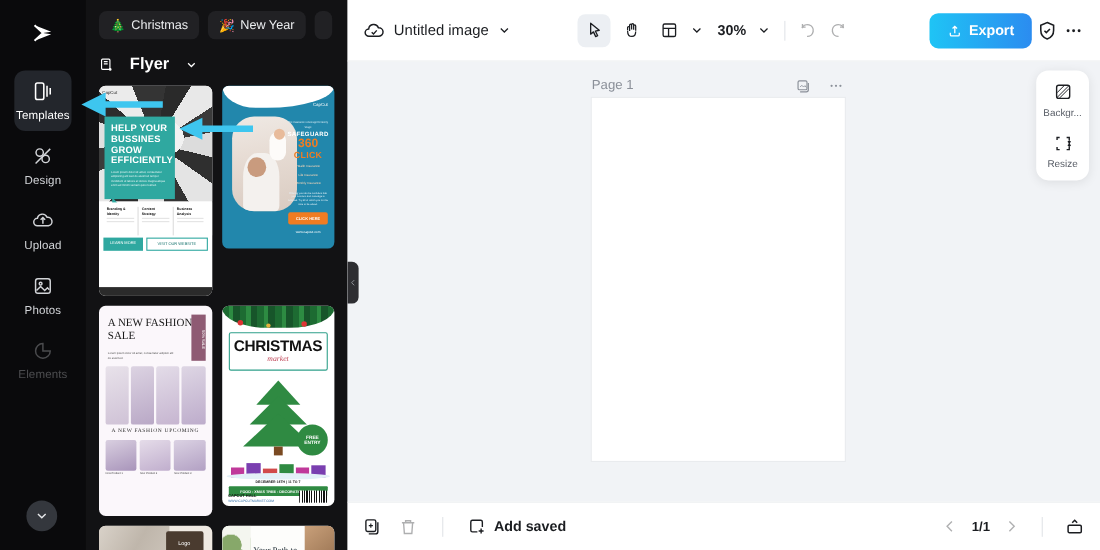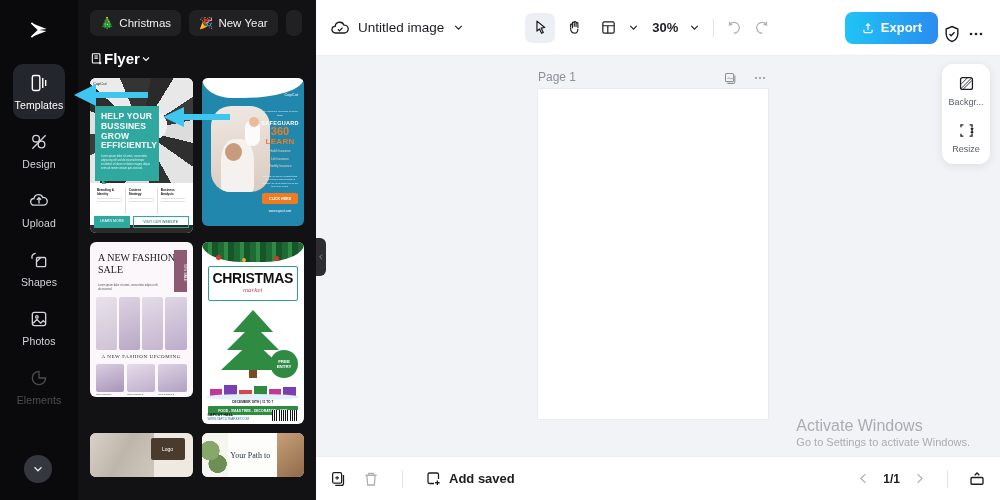--- a/index.html
+++ b/index.html
@@ -52,29 +52,29 @@
     width: 34px; height: 34px; background: #212124; border-radius: 9px;
     display: flex; align-items: center; justify-content: center; cursor: pointer;
   }
   .chips { display: flex; gap: 8px; padding: 10px 0 0 12px; overflow: hidden; }
   .chip {
     height: 26px; background: #212124; border-radius: 7px;
     display: flex; align-items: center; gap: 5px; padding: 0 10px;
     font-size: 11.5px; color: #eceef0; white-space: nowrap; cursor: pointer;
   }
   .chip.partial { width: 16px; padding: 0; overflow: hidden; }
-  .cat-row { display: flex; align-items: center; gap: 0; padding: 14px 0 8px 12px; cursor: pointer; }
+  .cat-row { display: flex; align-items: center; gap: 14px; padding: 14px 0 8px 12px; cursor: pointer; }
   .cat-row .cat-label { font-size: 15px; font-weight: bold; color: #ffffff; }
 
   .tpl-grid {
     display: grid; grid-template-columns: 1fr 1fr; gap: 9px;
     padding: 3px 12px 0 12px;
   }
   .tpl { border-radius: 6px; overflow: hidden; position: relative; cursor: pointer; background:#fff; }
-  .tpl.t1, .tpl.t3 { height: 155px; }
+  .tpl.t1, .tpl.t3 { height: 191px; }
   .tpl.t2 { height: 148px; }
   .tpl.t4 { height: 182px; }
   .tpl.t5, .tpl.t6 { height: 44px; }
 
   
   .t1 { background: #ffffff; }
   .t1 .hdr { position:absolute; top:3px; left:3px; font-size:4px; color:#222; display:flex; align-items:center; gap:2px; z-index:3;}
   .t1 .photo {
     position:absolute; inset:0;
     background:
@@ -198,21 +198,21 @@
     height: 56px; background: #fff; display: flex; align-items: center;
     padding: 0 14px; gap: 0; border-bottom: 1px solid #eceef0; position: relative;
   }
   .tb-left { display: flex; align-items: center; gap: 8px; }
   .doc-title { font-size: 13.5px; color: #1b1d21; }
   .tb-center { display: flex; align-items: center; gap: 4px; margin-left: 60px; }
   .tool { width: 30px; height: 30px; border-radius: 7px; display: flex; align-items: center; justify-content: center; cursor: pointer; }
   .tool.active { background: #eceff3; }
   .zoom-val { font-size: 13px; color: #1b1d21; font-weight: bold; margin-left: 8px; }
   .vsep { width: 1px; height: 18px; background: #e2e4e8; margin: 0 8px; }
-  .tb-right { margin-left: auto; display: flex; align-items: flex-end; gap: 4px; }
+  .tb-right { margin-left: auto; display: flex; align-items: center; gap: 4px; }
   .export-btn {
     height: 32px; padding: 0 16px; border-radius: 8px;
     background: linear-gradient(90deg, #1fc4f5 0%, #2b8cf0 100%);
     color: #fff; font-size: 13px; font-weight: bold;
     display: flex; align-items: center; gap: 6px; cursor: pointer; border: none;
   }
   .canvas-area { flex: 1; background: #f1f3f6; position: relative; overflow: hidden; }
   .page-head { position: absolute; left: 222px; top: 14px; width: 230px; display: flex; align-items: flex-start; }
   .page-label { font-size: 12px; color: #8b9099; }
   .page-head .acts { margin-left: auto; display: flex; align-items: center; gap: 14px; }
@@ -280,30 +280,20 @@
         <span class="lb">Design</span>
       </div>
       <div class="rail-item">
         <span class="ic">
           <svg width="20" height="20" viewBox="0 0 24 24" fill="none" stroke="#d2d4d8" stroke-width="1.6">
             <path d="M6 17a4 4 0 010-8 5.5 5.5 0 0110.5-1.2A3.8 3.8 0 0118 17H6z"></path>
               <path d="M12 15V8M9.5 10.5L12 8l2.5 2.5"></path>
           </svg>
         </span>
         <span class="lb">Upload</span>
-      </div>
-      <div class="rail-item">
-        <span class="ic">
-          <svg width="20" height="20" viewBox="0 0 24 24" fill="none" stroke="#d2d4d8" stroke-width="1.6">
-            <path d="M8 4a4.5 4.5 0 00-4 6.5"></path>
-              <rect x="9" y="9" width="11" height="11" rx="1.5"></rect>
-              <path d="M14 9l-5 5"></path>
-          </svg>
-        </span>
-        <span class="lb">Shapes</span>
       </div>
       <div class="rail-item">
         <span class="ic">
           <svg width="20" height="20" viewBox="0 0 24 24" fill="none" stroke="#d2d4d8" stroke-width="1.6">
             <rect x="4" y="4" width="16" height="16" rx="2.5"></rect>
               <circle cx="9.5" cy="9.5" r="1.5"></circle>
               <path d="M5 17l4.5-4.5L14 17l3-3 2 2"></path>
           </svg>
         </span>
         <span class="lb">Photos</span>
@@ -391,21 +381,21 @@
         <div class="imgwrap">
           <div class="mom"></div>
             <div class="head"></div>
             <div class="baby"></div>
             <div class="bh"></div>
         </div>
         <div class="txt2">
           <div class="sm">The Insurance Coverage for Every Stage</div>
           <div class="sg">SAFEGUARD</div>
           <div class="num">360</div>
-          <div class="pl">LEARN</div>
+          <div class="pl">CLICK</div>
           <div class="li">Health Insurance</div>
           <div class="li">Life Insurance</div>
           <div class="li">Monthly Insurance</div>
           <div class="body2">Offering you can be confident that your concern and coverage is adapted. Try all of which you for the time to be saved.</div>
         </div>
         <div class="cta">CLICK HERE</div>
         <div class="url">www.capcut.com</div>
       </div>
 
       <div class="tpl t3">
@@ -588,24 +578,20 @@
         </div>
         <div class="rt-item">
           <svg width="19" height="19" viewBox="0 0 24 24" fill="none" stroke="#1b1d21" stroke-width="1.6">
             <path d="M5 8V5h3M16 5h3v3M5 16v3h3M16 19h3v-3" stroke-dasharray="0"></path>
             <path d="M19 9v6M17.5 10.5L19 9l1.5 1.5M17.5 13.5L19 15l1.5-1.5"></path>
           </svg>
           <span class="rl">Resize</span>
         </div>
       </div>
 
-      <div class="watermark">
-        <div class="w1">Activate Windows</div>
-        <div class="w2">Go to Settings to activate Windows.</div>
-      </div>
     </div>
 
     <div class="bottombar">
       <div class="bb-item">
         <svg width="18" height="18" viewBox="0 0 24 24" fill="none" stroke="#1b1d21" stroke-width="1.7">
           <rect x="3.5" y="3.5" width="12" height="14" rx="2"></rect>
             <path d="M18 6.5v11a3 3 0 01-3 3H7"></path>
           <path d="M9.5 8v5M7 10.5h5" stroke-width="1.4"></path>
         </svg>
       </div>

